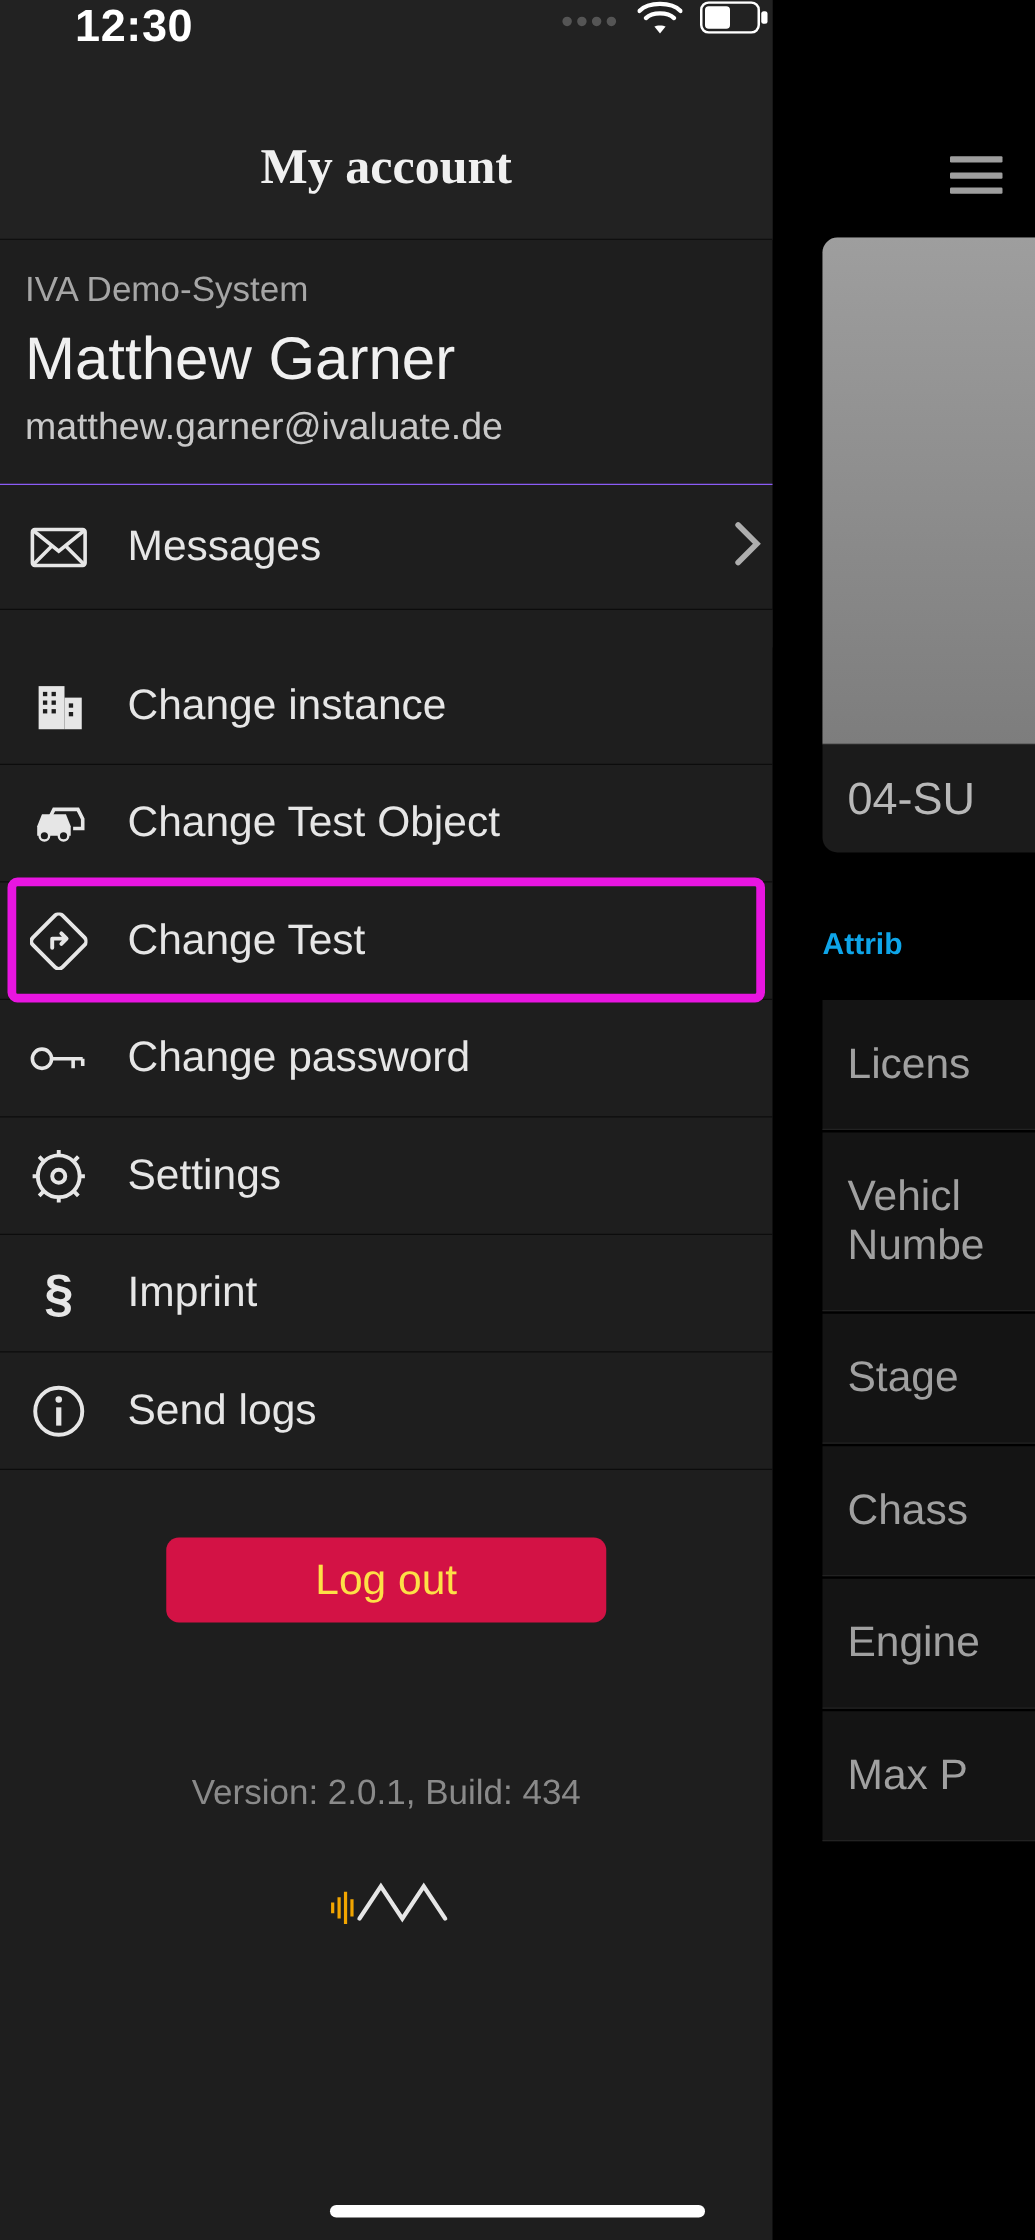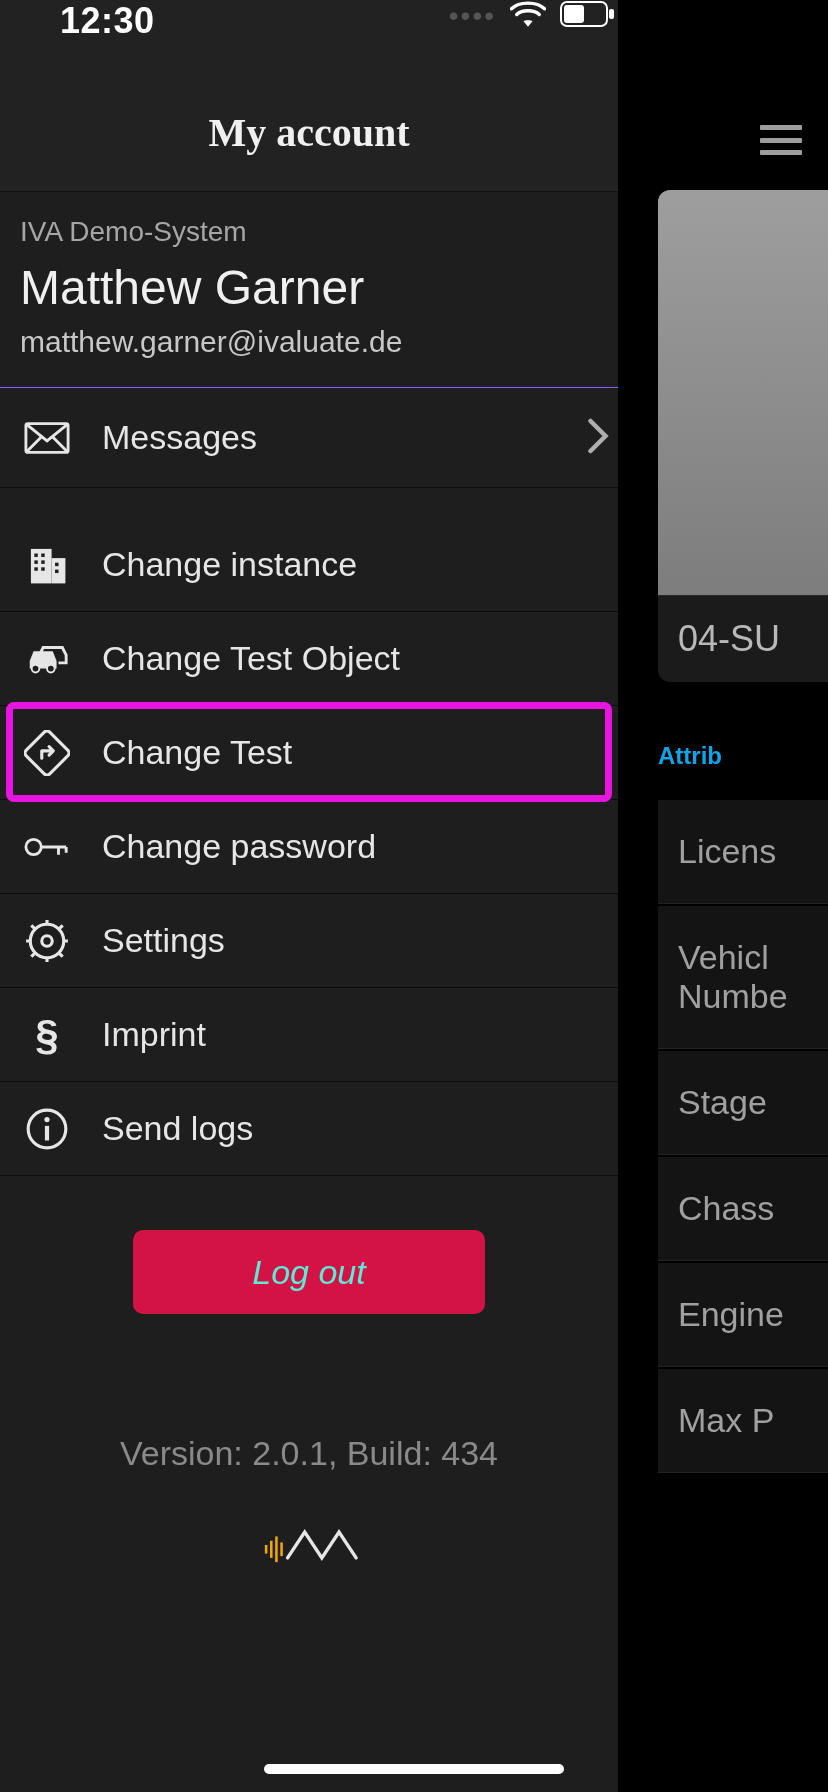--- a/index.html
+++ b/index.html
@@ -186,32 +186,31 @@
     border-radius: 8px;
     pointer-events: none;
     z-index: 30;
   }
 
   .logout-wrap {
     display:flex; justify-content:center;
     padding: 54px 0 20px 0;
   }
   .logout-btn {
-    width: 352px; height: 84px;
+    width: 352px; height: 68px;
     background:#d31245;
-    color:#5eead4;
+    color:#fde047;
     font-size: 34px;
     border:none;
     border-radius:10px;
     cursor:pointer;
-    font-style:italic;
   }
   .version {
     text-align:center;
-    font-size: 34px;
+    font-size: 28px;
     color:#8a8a8a;
     margin-top: 100px;
   }
   .logo-wrap {
     display:flex; justify-content:center;
     margin-top: 46px;
   }
   .logo-wrap svg { width: 120px; height: 52px; }
 
   .home-indicator {

